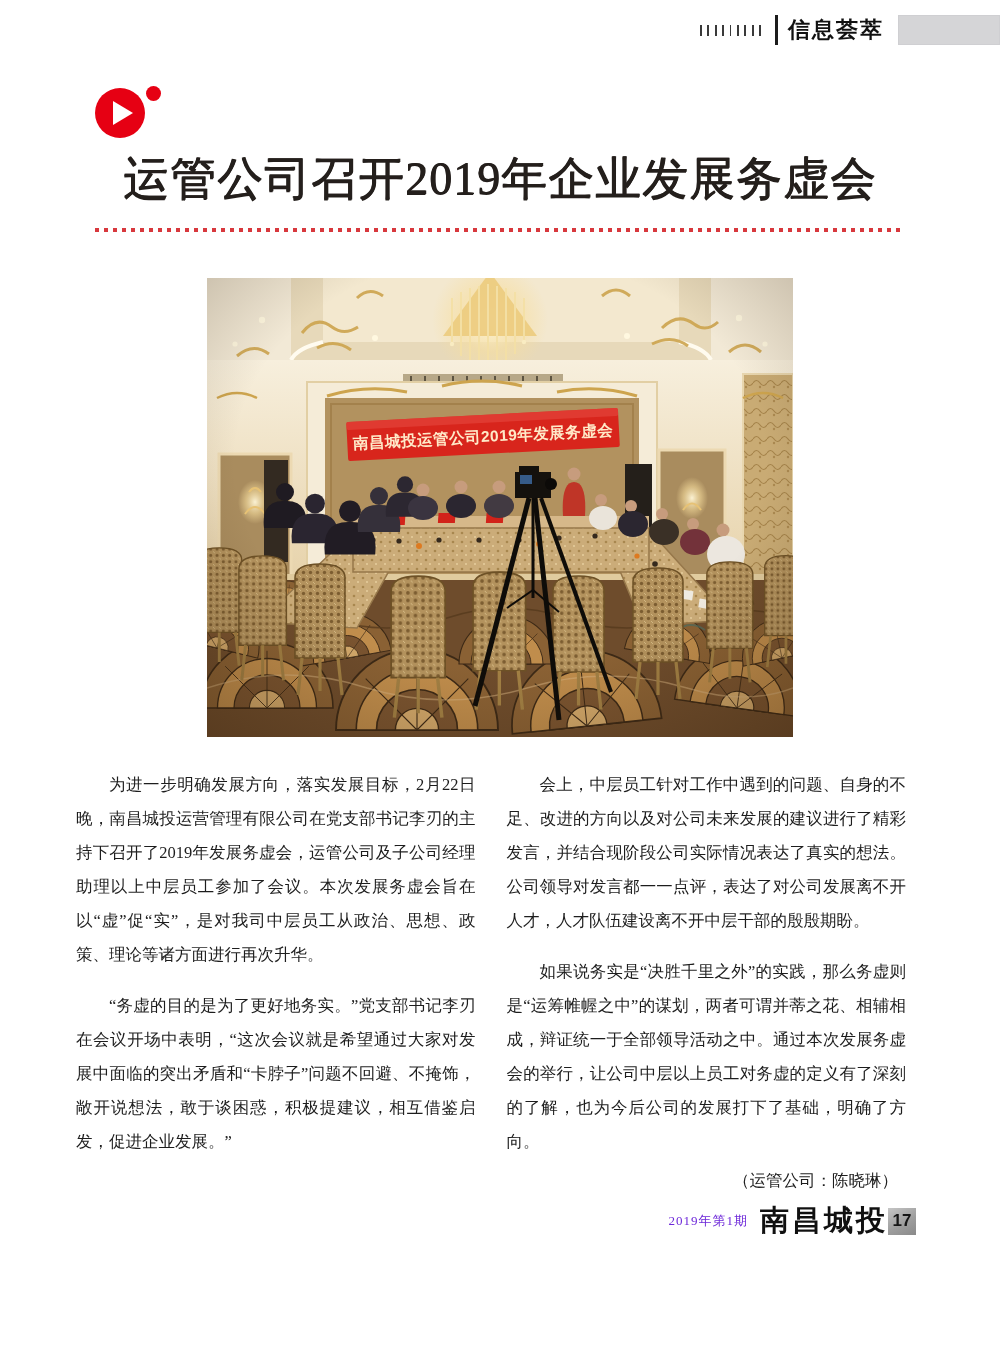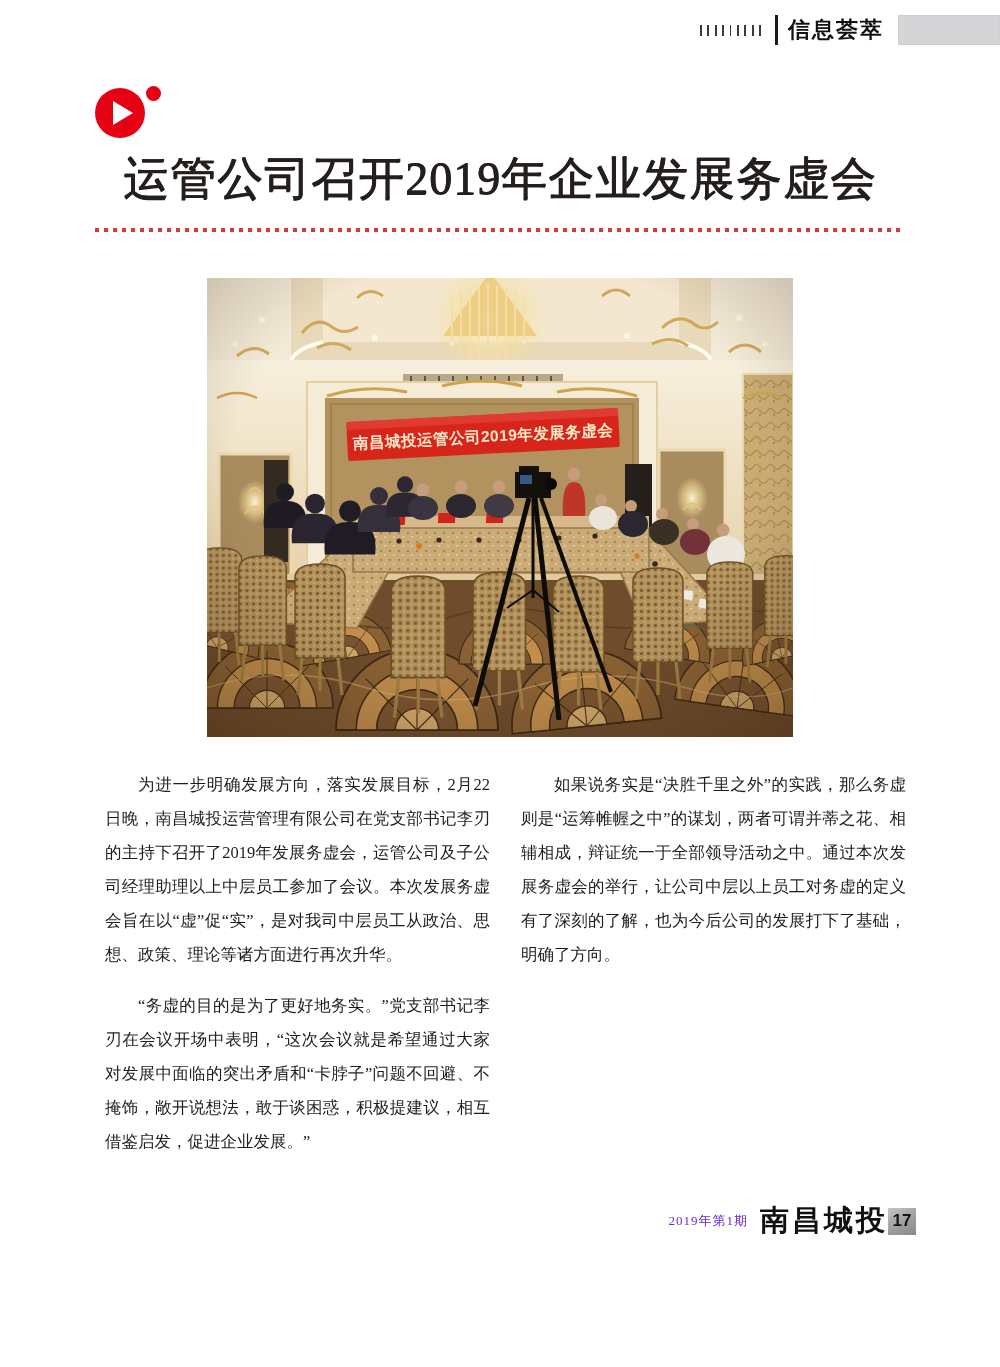--- a/index.html
+++ b/index.html
@@ -29,21 +29,21 @@
   
   .title { position:absolute; top:148px; left:0; right:0; text-align:center;
     font-size:46px; font-weight:400; color:#241f1c; letter-spacing:1px;
     text-shadow:0.8px 0 #241f1c, 0 0.5px #241f1c; }
   .title-rule { position:absolute; top:228px; left:95px; right:98px; height:4px;
     background:repeating-linear-gradient(90deg,#d8383d 0 4px,transparent 4px 9px); }
   
   .photo { position:absolute; left:207px; top:278px; width:586px; height:459px; overflow:hidden; }
   .photo svg { display:block; }
   
-  .body-cols { position:absolute; left:105px; right:94px; top:768px; display:flex; gap:31px; }
+  .body-cols { position:absolute; left:76px; right:94px; top:768px; display:flex; gap:31px; }
   .col { flex:1; font-size:16.5px; line-height:34px; text-align:justify; color:#1d1d1d; }
   .col p { text-indent:2em; margin:0; }
   .col p + p { margin-top:17px; }
   .byline { text-align:right; padding-right:8px; margin-top:5px; font-size:16.5px; line-height:34px; }
   
   .footer { position:absolute; right:84px; bottom:16px; display:flex; align-items:center; }
   .footer-issue { font-size:13px; color:#6d28d9; letter-spacing:1px; }
   .footer-name { font-size:29px; font-weight:bold; color:#101010;
     margin-left:12px; letter-spacing:3px; }
   .footer-page { width:28px; height:27px; 
@@ -335,21 +335,23 @@
       <rect x="0" y="0" width="586" height="459" fill="url(#vig)"></rect>
     </svg>
   </div>
 
   <div class="body-cols">
     <div class="col">
       <p>为进一步明确发展方向，落实发展目标，2月22日晚，南昌城投运营管理有限公司在党支部书记李刃的主持下召开了2019年发展务虚会，运管公司及子公司经理助理以上中层员工参加了会议。本次发展务虚会旨在以“虚”促“实”，是对我司中层员工从政治、思想、政策、理论等诸方面进行再次升华。</p>
       <p>“务虚的目的是为了更好地务实。”党支部书记李刃在会议开场中表明，“这次会议就是希望通过大家对发展中面临的突出矛盾和“卡脖子”问题不回避、不掩饰，敞开说想法，敢于谈困惑，积极提建议，相互借鉴启发，促进企业发展。”</p>
     </div>
     <div class="col">
+      <p>会上，中层员工针对工作中遇到的问题、自身的不足、改进的方向以及对公司未来发展的建议进行了精彩发言，并结合现阶段公司实际情况表达了真实的想法。公司领导对发言都一一点评，表达了对公司发展离不开人才，人才队伍建设离不开中层干部的殷殷期盼。</p>
       <p>如果说务实是“决胜千里之外”的实践，那么务虚则是“运筹帷幄之中”的谋划，两者可谓并蒂之花、相辅相成，辩证统一于全部领导活动之中。通过本次发展务虚会的举行，让公司中层以上员工对务虚的定义有了深刻的了解，也为今后公司的发展打下了基础，明确了方向。</p>
+      <div class="byline">（运管公司：陈晓琳）</div>
     </div>
   </div>
 
   <div class="footer">
     <span class="footer-issue">2019年第1期</span>
     <span class="footer-name">南昌城投</span>
     <span class="footer-page">17</span>
   </div>
 
 </div>

